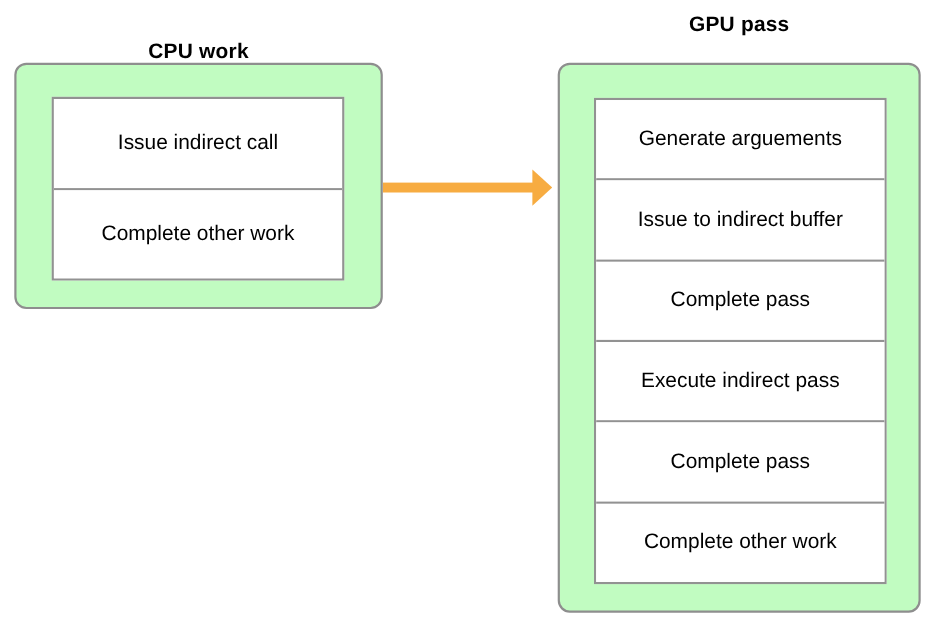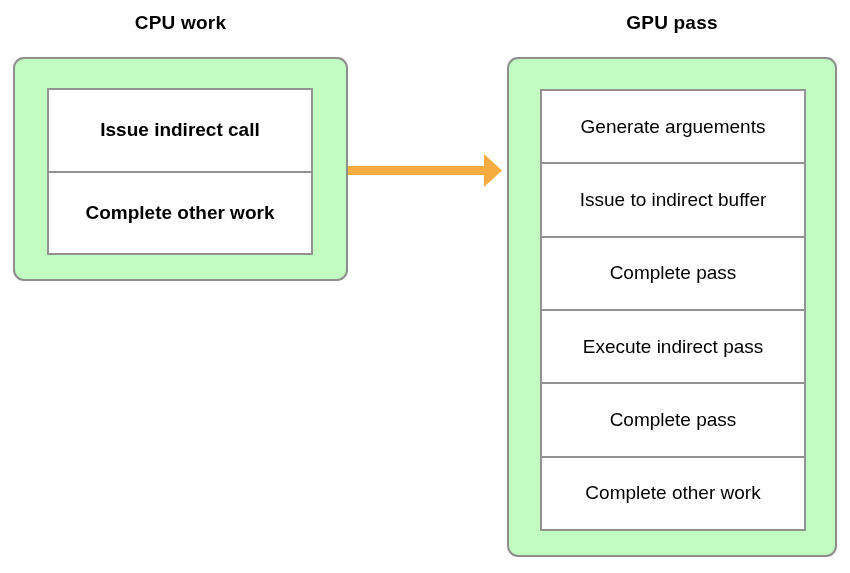--- a/index.html
+++ b/index.html
@@ -17,40 +17,40 @@
   }
   .col-title {
     position: absolute;
     top: 12px;
     font-size: 19px;
     font-weight: bold;
     text-align: center;
     letter-spacing: 0.2px;
     color: var(--text, #000);
   }
-  .cpu-title { left: 13px; width: 335px; }
+  .cpu-title { left: 13px; width: 335px; margin-top: 25px; }
   .gpu-title { left: 507px; width: 330px; }
 
   .group {
     position: absolute;
     background: var(--group-fill, #c1fcc1);
     border: 2px solid var(--group-border, #8e8e8e);
     border-radius: 11px;
   }
   .cpu-group { left: 13px; top: 57px; width: 335px; height: 224px; }
   .gpu-group { left: 507px; top: 57px; width: 330px; height: 500px; }
 
   .steps {
     position: absolute;
     background: var(--step-fill, #ffffff);
     border: 2px solid var(--step-border, #929292);
     display: flex;
     flex-direction: column;
   }
-  .cpu-steps { left: 32px; top: 29px; width: 266px; height: 167px; font-weight: bold; }
+  .cpu-steps { left: 32px; top: 29px; width: 266px; height: 167px; }
   .gpu-steps { left: 31px; top: 30px; width: 266px; height: 442px; }
 
   .step {
     flex: 1 1 0;
     display: flex;
     align-items: center;
     justify-content: center;
     border-bottom: 2px solid var(--step-border, #929292);
     background: var(--step-fill, #ffffff);
   }

